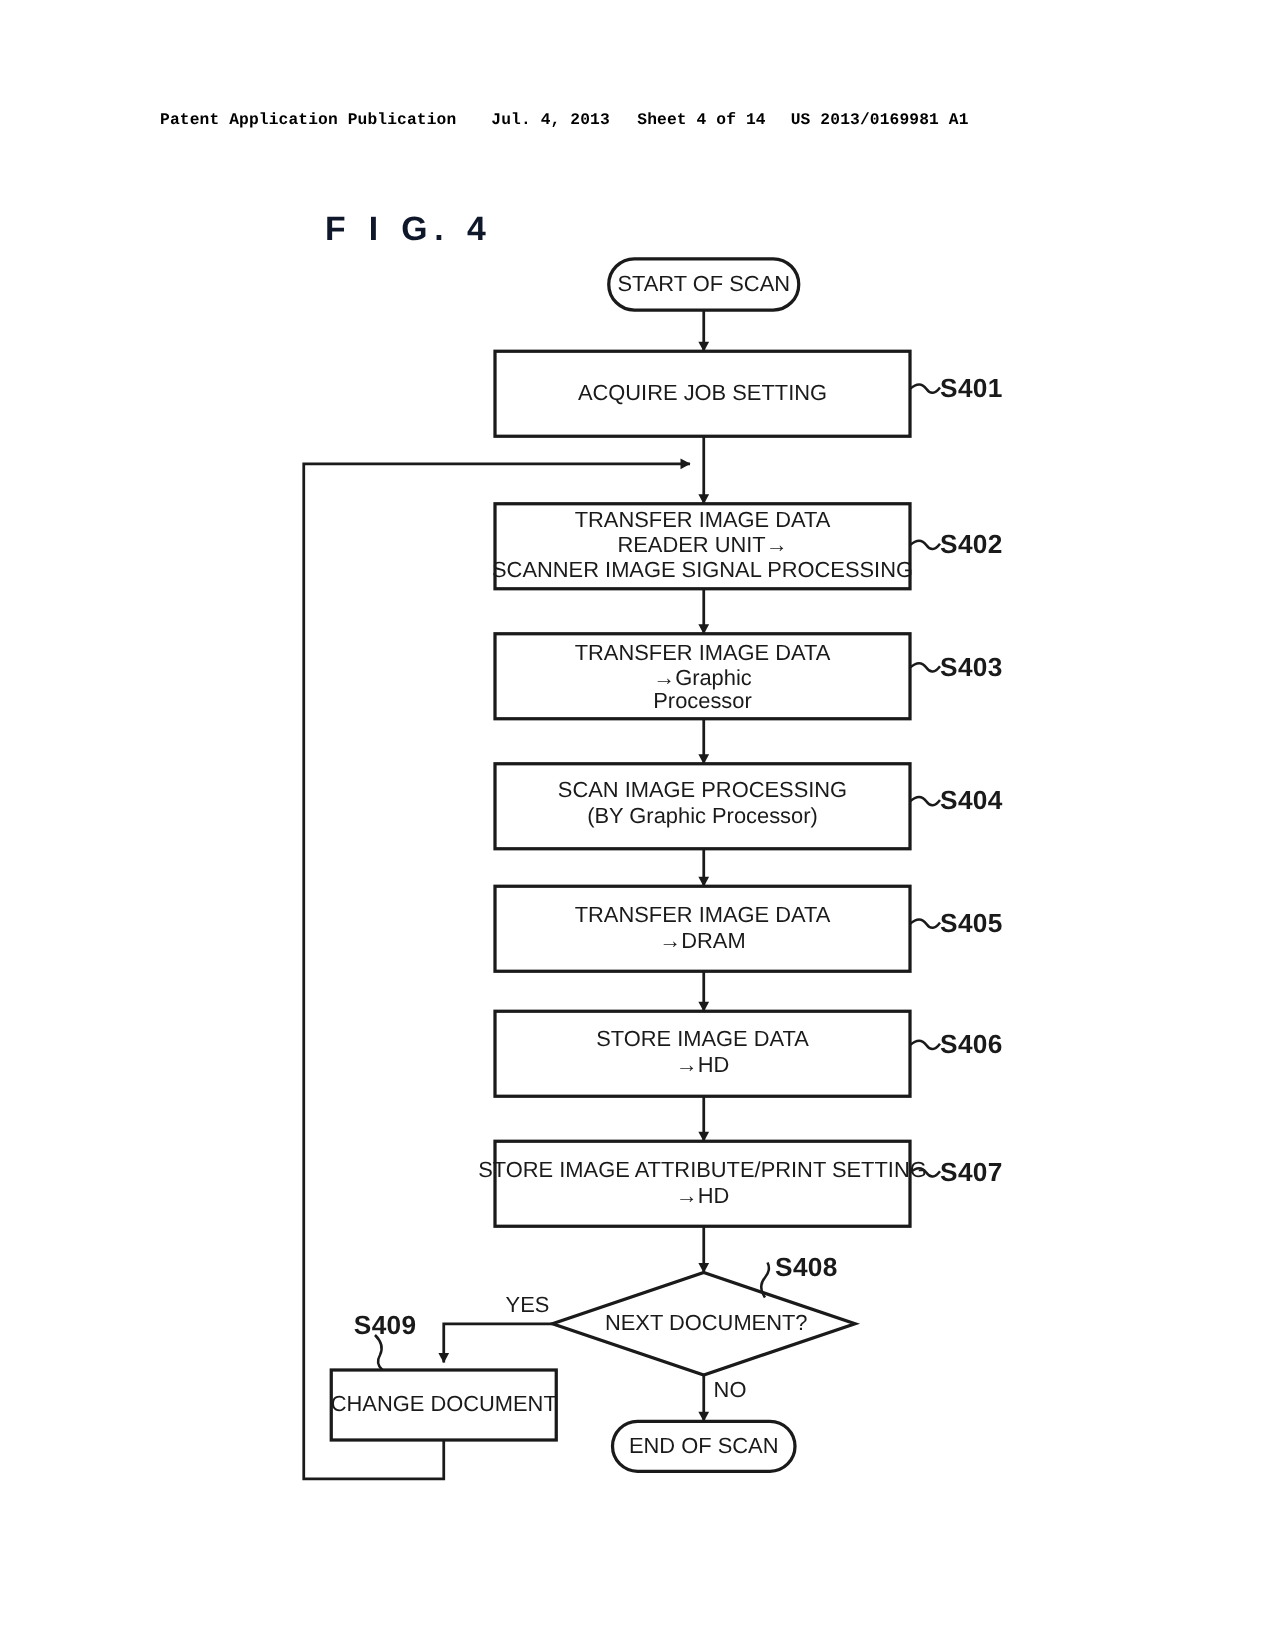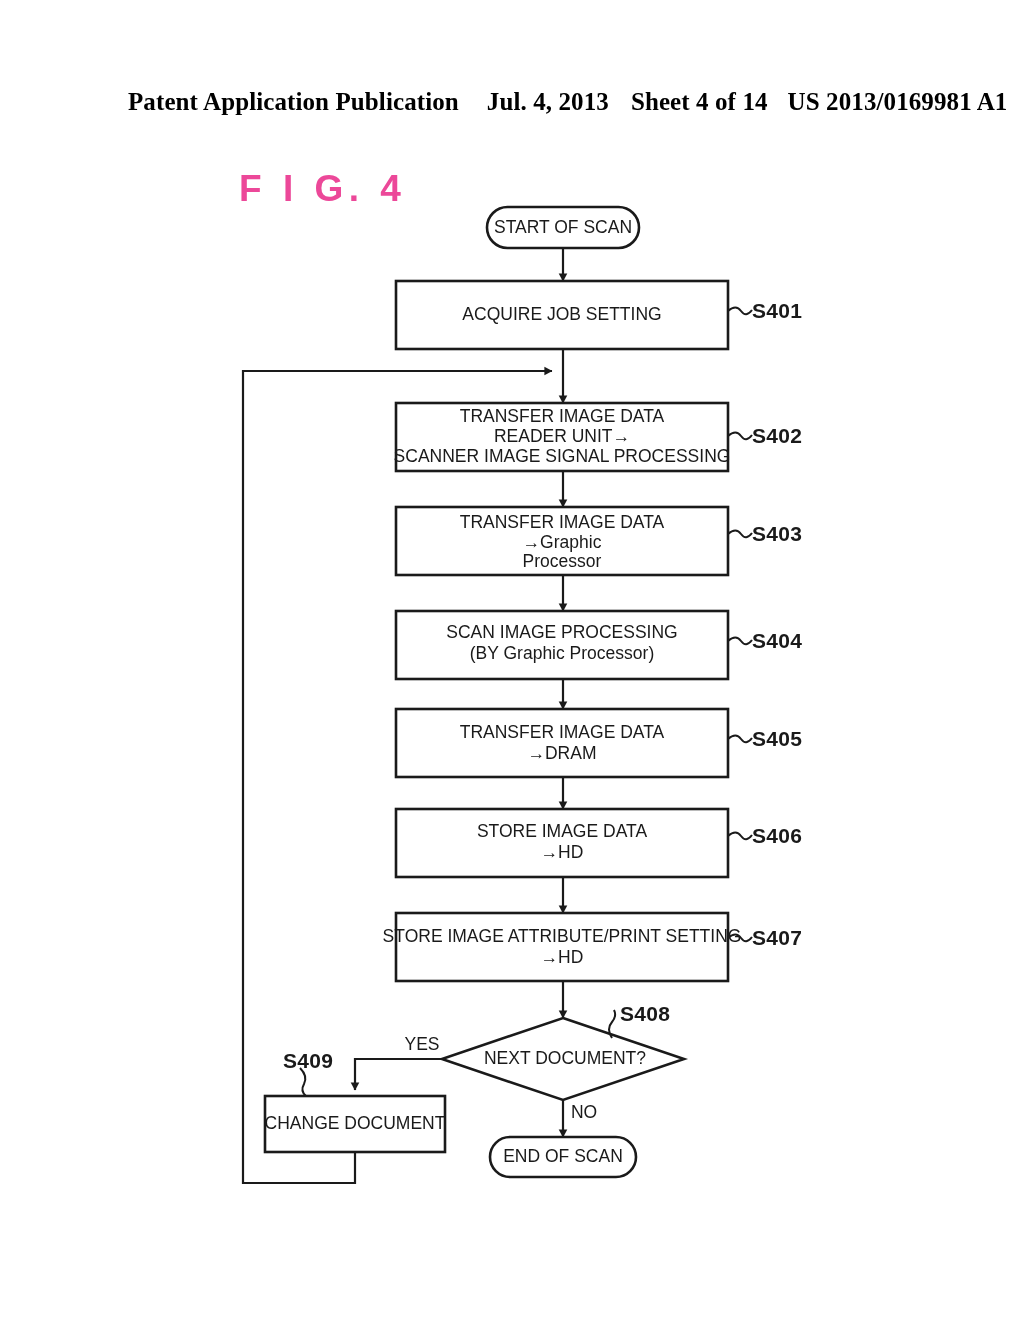--- a/index.html
+++ b/index.html
@@ -23,42 +23,42 @@
 
   
   .pub-header {
     position: absolute;
     top: 88px;
     left: 128px;
     width: 768px;
     height: 26px;
     display: flex;
     align-items: baseline;
-    font-family: Liberation Serif, serif;
+    font-family: Liberation Mono, monospace;
     font-weight: bold;
-    font-size: 25px;
+    font-size: 13px;
     letter-spacing: 0.1px;
     color: #000;
     white-space: nowrap;
   }
   .hdr-title   { flex: 0 0 auto; }
   .hdr-date    { flex: 0 0 auto; margin-left: 28px; }
   .hdr-sheet   { flex: 0 0 auto; margin-left: 22px; }
   .hdr-patno   { flex: 0 0 auto; margin-left: 20px; }
 
   
   .fig-caption {
     position: absolute;
     top: 168px;
-    left: 239px;
+    left: 260px;
     font-family: "Liberation Sans", sans-serif;
     font-weight: bold;
-    font-size: 37px;
+    font-size: 27px;
     letter-spacing: 5.5px;
-    color: #ec4899;
+    color: #0f172a;
     white-space: nowrap;
   }
 
   
   #flow {
     position: absolute;
     top: 0;
     left: 0;
     width: 1024px;
     height: 1320px;

